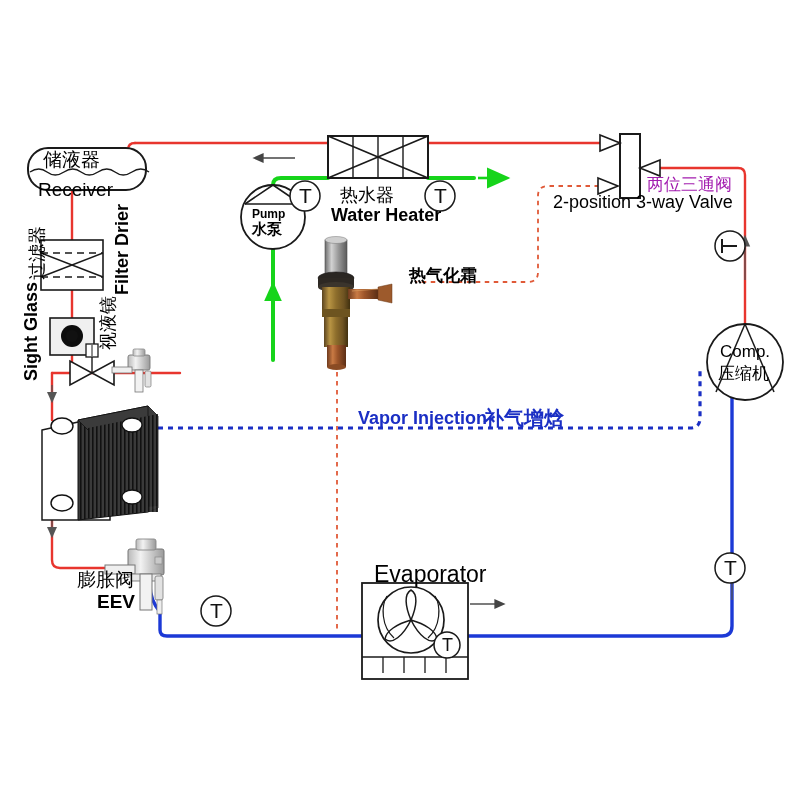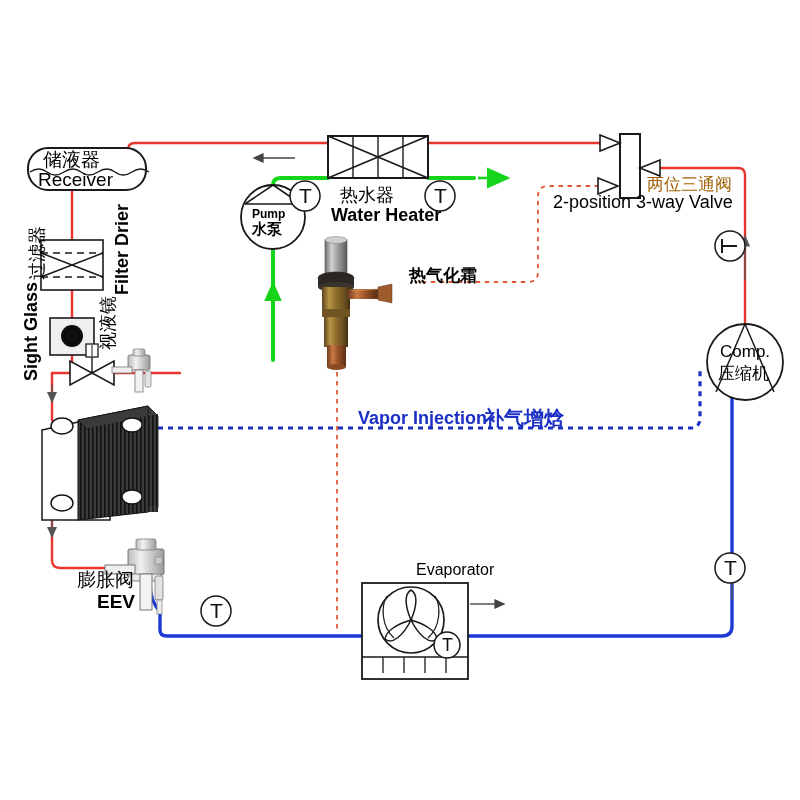--- a/index.html
+++ b/index.html
@@ -264,44 +264,44 @@
   </g>
   <g>
     <circle cx="216" cy="611" r="15" fill="#fff" stroke="#1a1a1a" stroke-width="1.5"></circle>
   </g>
   <g>
     <circle cx="447" cy="645" r="13" fill="#fff" stroke="#1a1a1a" stroke-width="1.5"></circle>
   </g>
 </svg>
 
 <div class="lbl cn" style="left:43px;top:150px;font-size:19px;color:#000;">储液器</div>
-<div class="lbl" style="left:38px;top:170px;font-size:19px;color:#000;">Receiver</div>
+<div class="lbl" style="left:38px;top:180px;font-size:19px;color:#000;">Receiver</div>
 
 <div class="lbl cn vert" style="left:28px;top:280px;font-size:18px;color:#000;transform:rotate(-90deg);">过滤器</div>
 <div class="lbl bold vert" style="left:113px;top:295px;font-size:18px;color:#000;transform:rotate(-90deg);">Filter Drier</div>
 
 <div class="lbl cn vert" style="left:99px;top:350px;font-size:18px;color:#000;transform:rotate(-90deg);">视液镜</div>
 <div class="lbl bold vert" style="left:22px;top:381px;font-size:18px;color:#000;transform:rotate(-90deg);">Sight Glass</div>
 
 <div class="lbl bold" style="left:252px;top:208px;font-size:12px;color:#000;">Pump</div>
 <div class="lbl cn bold" style="left:252px;top:222px;font-size:15px;color:#000;">水泵</div>
 
 <div class="lbl cn" style="left:340px;top:186px;font-size:18px;color:#000;">热水器</div>
 <div class="lbl bold" style="left:331px;top:206px;font-size:18px;color:#000;text-align:center;">Water Heater</div>
 
-<div class="lbl cn" style="left:647px;top:176px;font-size:17px;color:#a16207;">两位三通阀</div>
+<div class="lbl cn" style="left:647px;top:176px;font-size:17px;color:#a21caf;">两位三通阀</div>
 <div class="lbl" style="left:553px;top:193px;font-size:18px;color:#000;">2-position 3-way Valve</div>
 
 <div class="lbl" style="left:720px;top:343px;font-size:17px;color:#000;">Comp.</div>
 <div class="lbl cn" style="left:718px;top:365px;font-size:17px;color:#000;">压缩机</div>
 
 <div class="lbl cn" style="left:77px;top:570px;font-size:19px;color:#000;">膨胀阀</div>
 <div class="lbl" style="left:97px;top:592px;font-size:19px;color:#000;font-weight:bold;">EEV</div>
 
-<div class="lbl" style="left:374px;top:562px;font-size:16px;color:#000;margin-left:42px;">Evaporator</div>
+<div class="lbl" style="left:374px;top:562px;font-size:23px;color:#000;">Evaporator</div>
 
 <div class="lbl cn bold" style="left:409px;top:267px;font-size:17px;color:#000000;">热气化霜</div>
 
 <div class="lbl bold" style="left:358px;top:409px;font-size:18px;color:#1b2fc4;">Vapor Injection</div>
 <div class="lbl cn bold" style="left:484px;top:408px;font-size:20px;color:#1b2fc4;">补气增焓</div>
 
 <div class="lbl" style="left:299px;top:185px;font-size:21px;color:#111;">T</div>
 <div class="lbl" style="left:434px;top:185px;font-size:21px;color:#111;">T</div>
 <div class="lbl" style="left:724px;top:557px;font-size:21px;color:#111;">T</div>
 <div class="lbl" style="left:210px;top:600px;font-size:21px;color:#111;">T</div>

